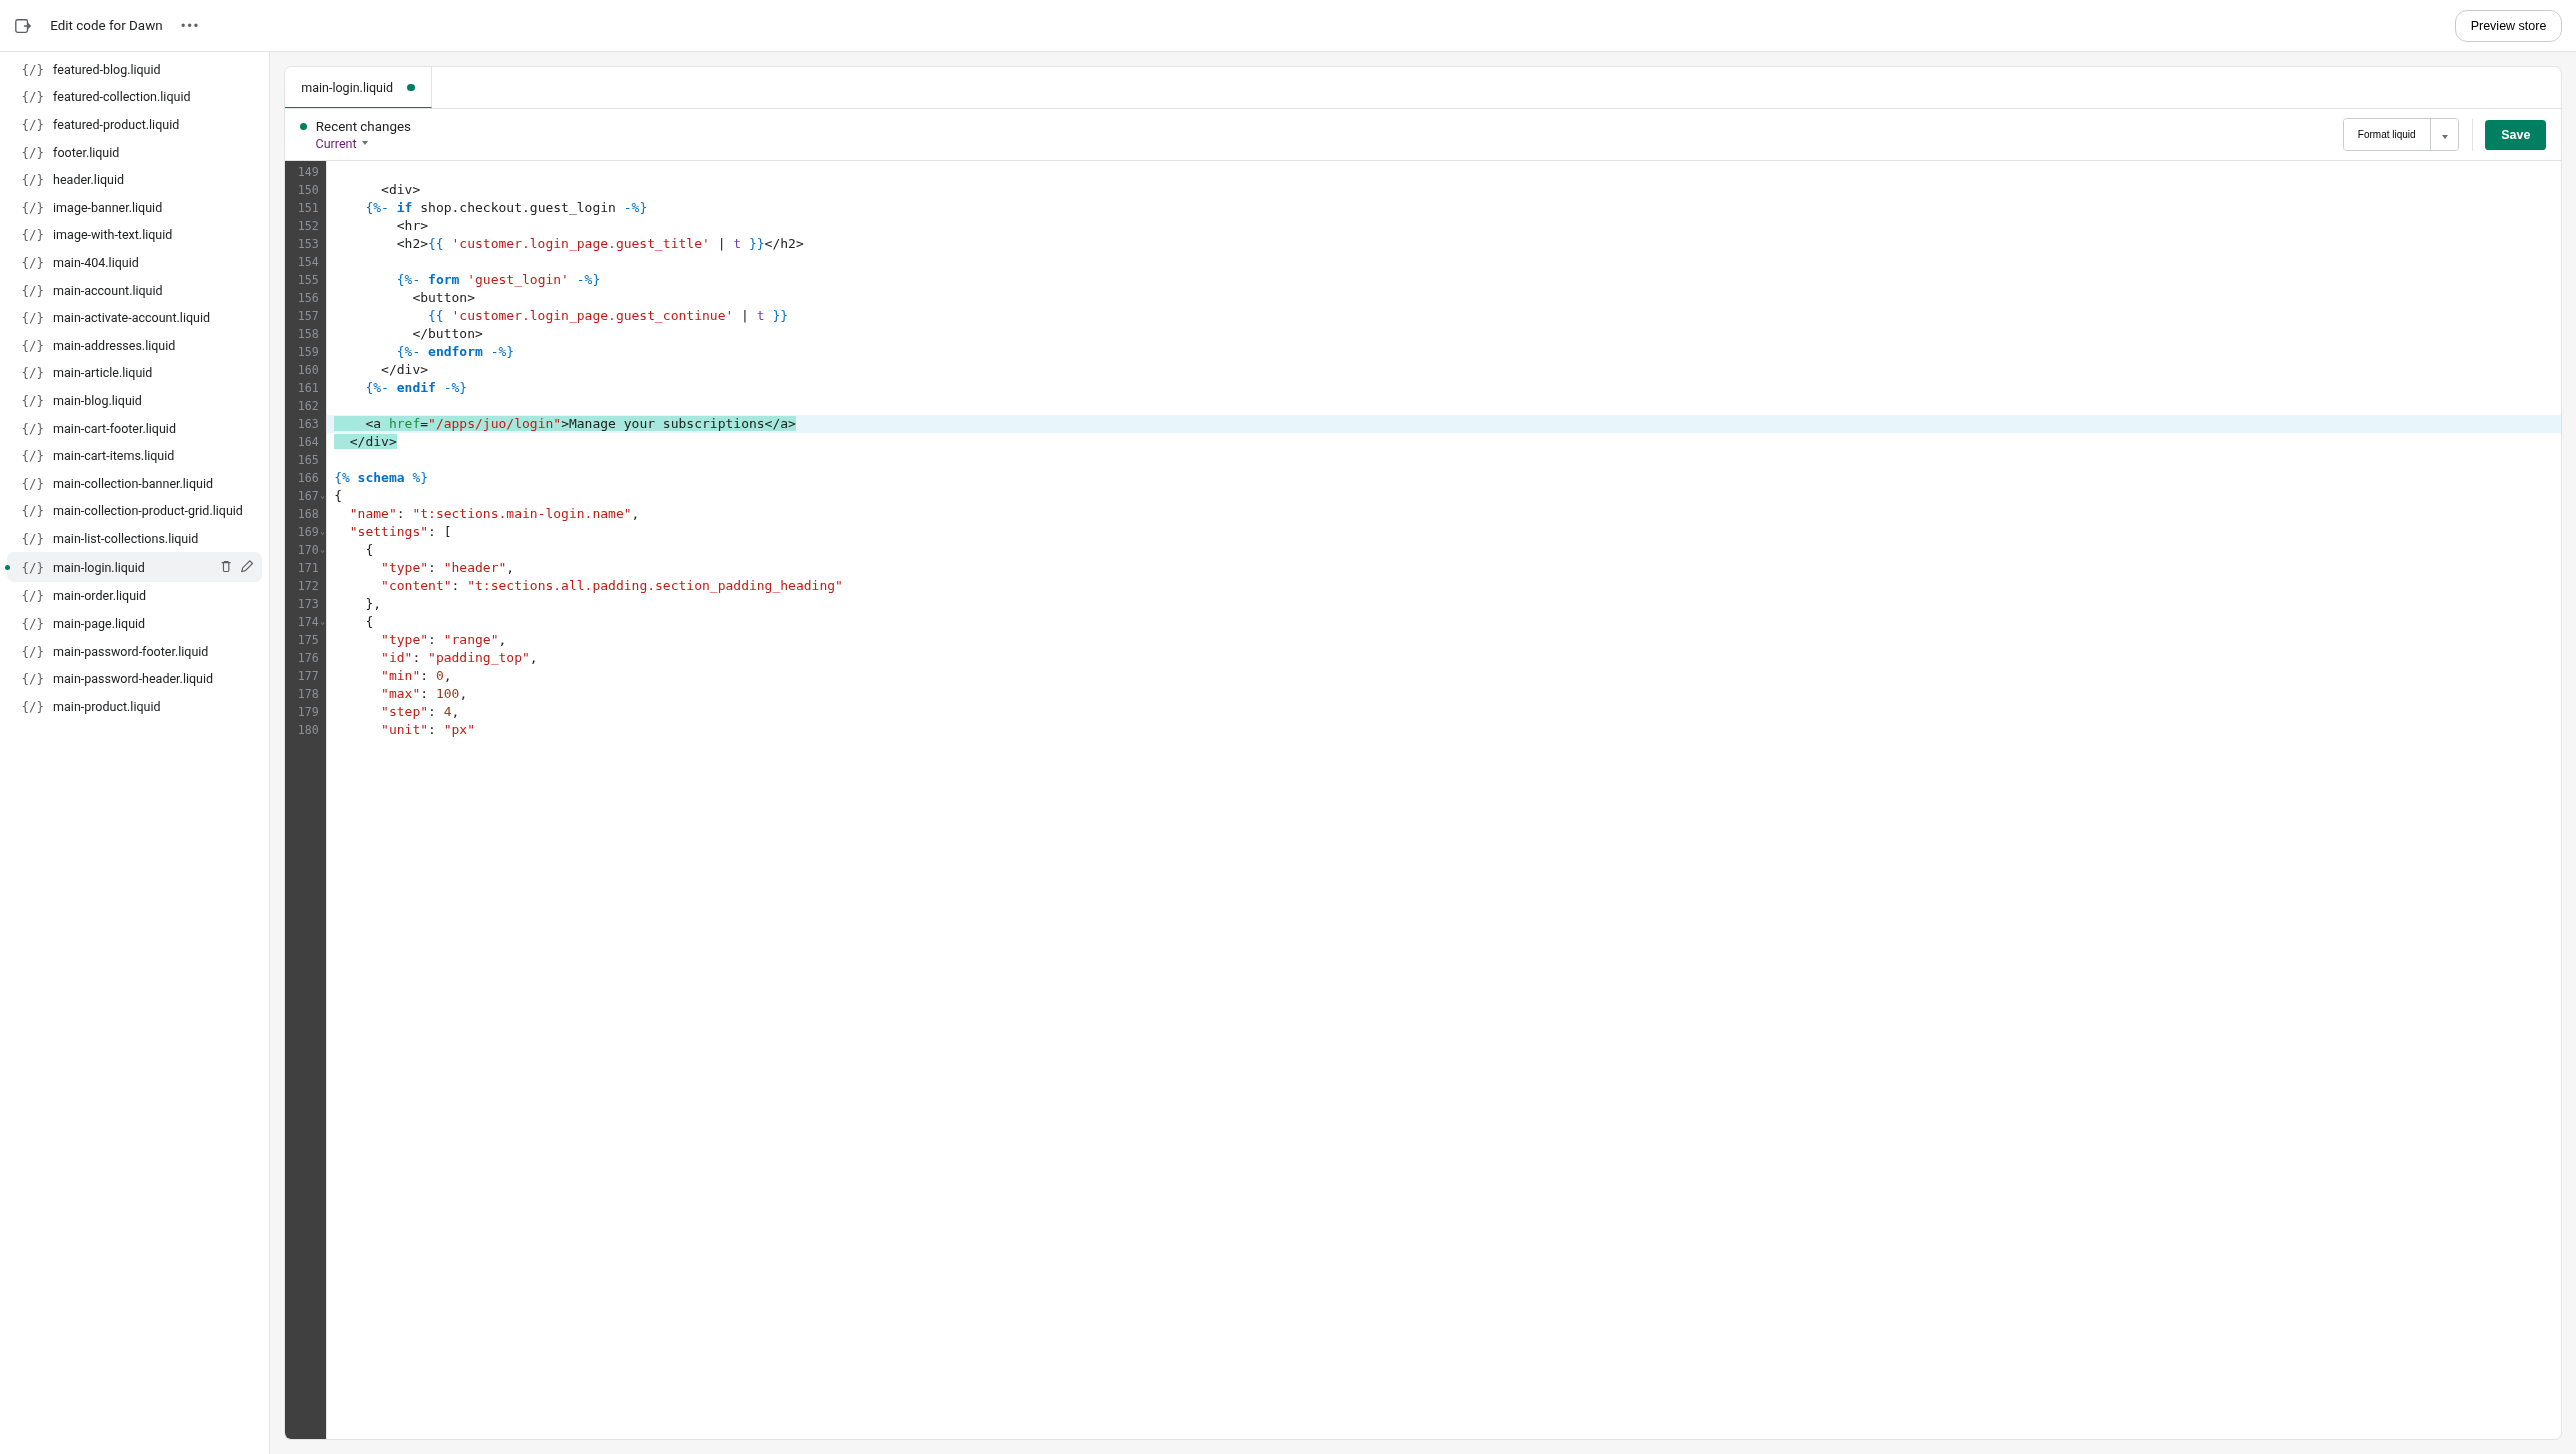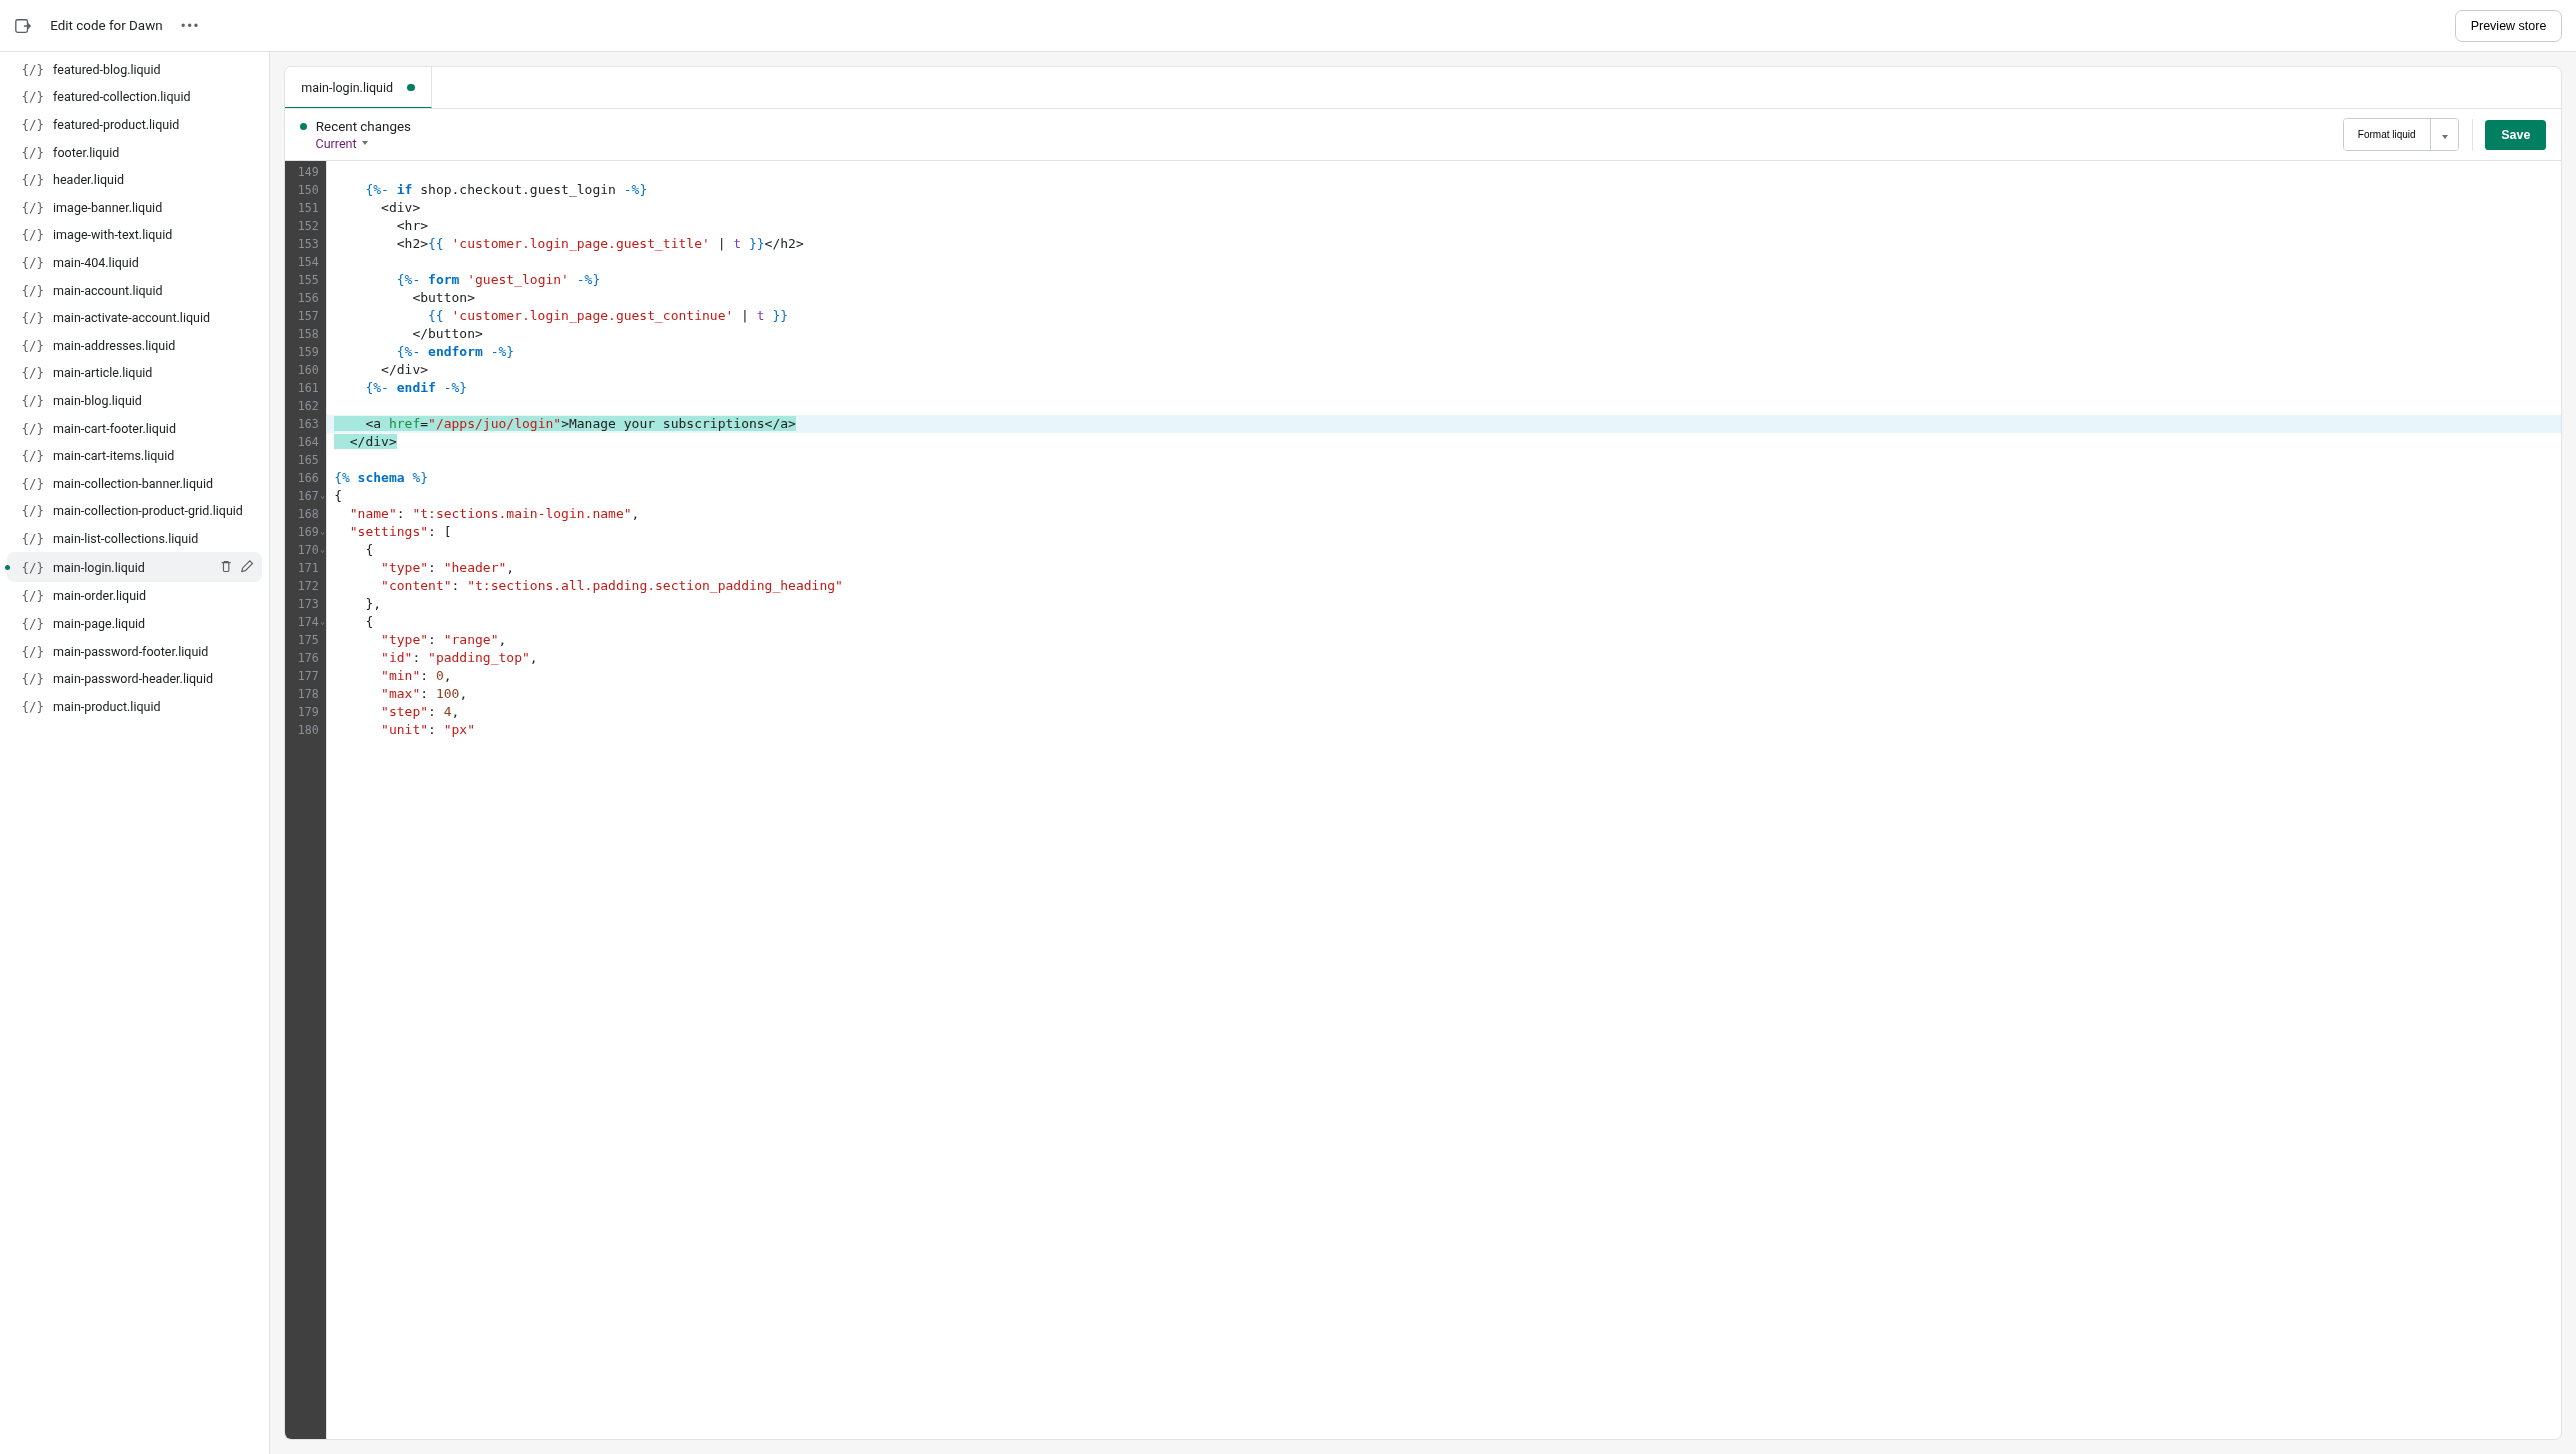--- a/index.html
+++ b/index.html
@@ -38,21 +38,21 @@
     .more-icon {
       cursor: pointer;
       color: #5c5f62;
       font-size: 16px;
       letter-spacing: 0.9px;
     }
     .preview-button {
       border: 0.9px solid #c9cccf;
       background: #fff;
       padding: 8px 14.3px;
-      border-radius: 7px;
+      border-radius: 12px;
       font-size: 12.5px;
       cursor: pointer;
     }
     .main {
       display: flex;
       height: calc(100vh - 52px);
     }
     .sidebar {
       width: 270px;
       border-right: 0.9px solid #e1e3e5;
@@ -461,22 +461,22 @@
             <div class="ln">174<span class="fold">⌄</span></div>
             <div class="ln">175</div>
             <div class="ln">176</div>
             <div class="ln">177</div>
             <div class="ln">178</div>
             <div class="ln">179</div>
             <div class="ln">180</div>
           </div>
         <div class="code" id="code">
             <div class="code-line"></div>
+            <div class="code-line">      &lt;div&gt;</div>
             <div class="code-line">    <span class="t-delim">{%-</span> <span class="t-kw">if</span> shop.checkout.guest_login <span class="t-delim">-%}</span></div>
-            <div class="code-line">      &lt;div&gt;</div>
             <div class="code-line">        &lt;hr&gt;</div>
             <div class="code-line">        &lt;h2&gt;<span class="t-delim">{{</span> <span class="t-str">'customer.login_page.guest_title'</span> | <span class="t-filter">t</span> <span class="t-delim">}}</span>&lt;/h2&gt;</div>
             <div class="code-line"></div>
             <div class="code-line">        <span class="t-delim">{%-</span> <span class="t-kw">form</span> <span class="t-str">'guest_login'</span> <span class="t-delim">-%}</span></div>
             <div class="code-line">          &lt;button&gt;</div>
             <div class="code-line">            <span class="t-delim">{{</span> <span class="t-str">'customer.login_page.guest_continue'</span> | <span class="t-filter">t</span> <span class="t-delim">}}</span></div>
             <div class="code-line">          &lt;/button&gt;</div>
             <div class="code-line">        <span class="t-delim">{%-</span> <span class="t-kw">endform</span> <span class="t-delim">-%}</span></div>
             <div class="code-line">      &lt;/div&gt;</div>
             <div class="code-line">    <span class="t-delim">{%-</span> <span class="t-kw">endif</span> <span class="t-delim">-%}</span></div>

